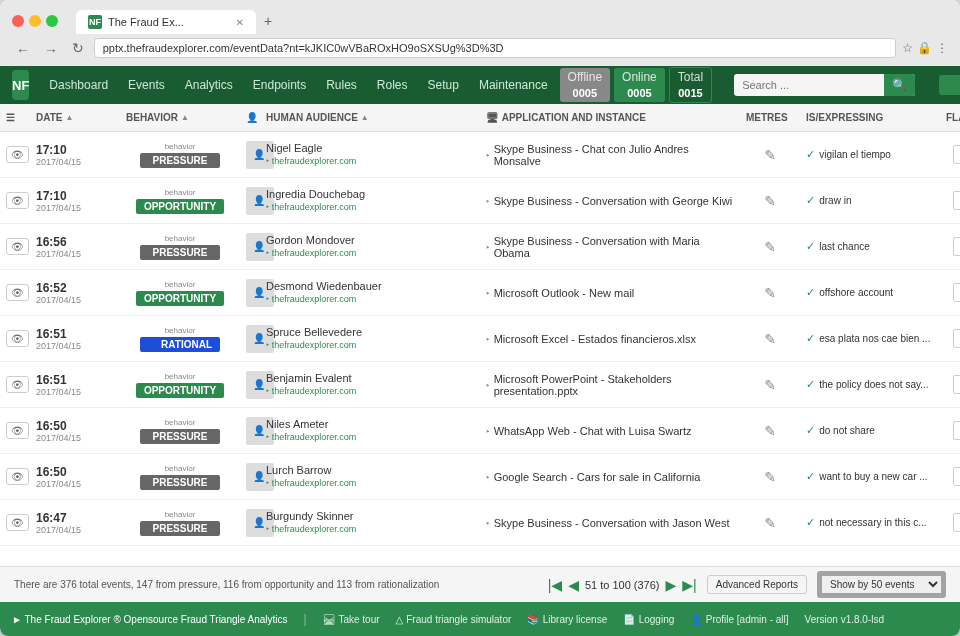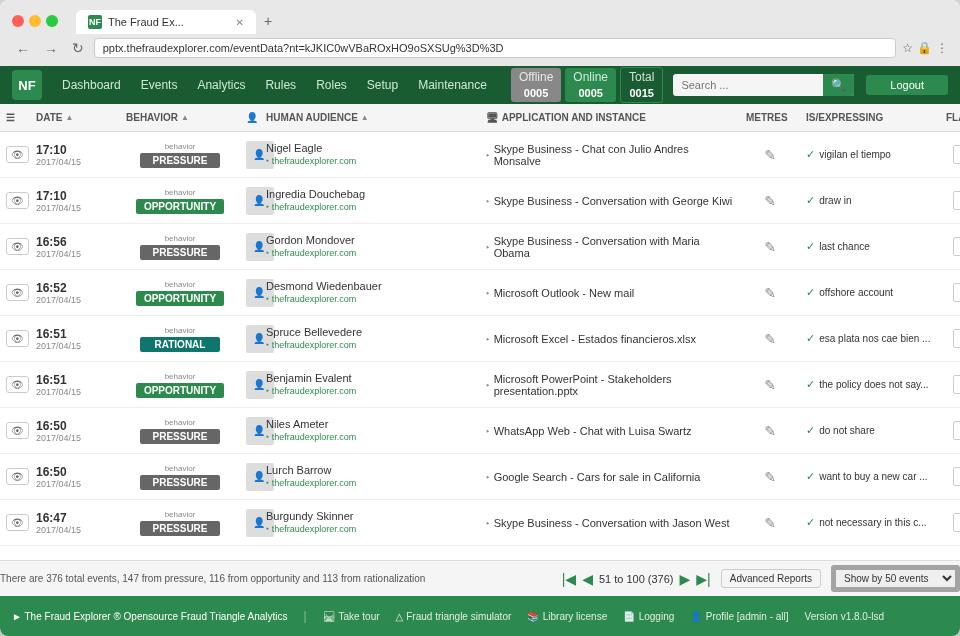--- a/index.html
+++ b/index.html
@@ -114,21 +114,21 @@
     .badge-offline { background: #888; color: white; }
     .badge-online { background: #2d8a4e; color: white; }
     .badge-total { background: #1a5c32; border: 1px solid #2d8a4e; color: white; }
     .badge-label { font-size: 12px; opacity: 0.8; }
     .badge-count { font-weight: bold; font-size: 11px; text-align: center; }
     .search-box {
       display: flex;
       align-items: center;
       background: #f5f5f5;
       border-radius: 3px;
-      margin: 0 8px;
+      margin: 0 20px;
     }
     .search-input {
       border: none;
       background: transparent;
       padding: 4px 8px;
       font-size: 11px;
       width: 150px;
       outline: none;
     }
     .search-btn {
@@ -199,21 +199,21 @@
       padding: 2px 8px;
       border-radius: 2px;
       font-size: 10px;
       font-weight: bold;
       color: white;
       text-align: center;
       min-width: 80px;
     }
     .pressure { background: #666; }
     .opportunity { background: #2d8a4e; }
-    .rational { background: #0f766e; }
+    .rational { background: #1d4ed8; text-align: right; }
     .user-avatar {
       width: 28px;
       height: 28px;
       background: #ddd;
       border-radius: 2px;
       flex-shrink: 0;
       display: flex;
       align-items: center;
       justify-content: center;
       font-size: 10px;
@@ -245,21 +245,21 @@
       padding: 2px 6px;
       cursor: pointer;
       color: #888;
       font-size: 11px;
     }
 
     
     .status-bar {
       background: #f5f5f5;
       border-top: 1px solid #ddd;
-      padding: 4px 0;
+      padding: 4px 14px;
       display: flex;
       align-items: center;
       font-size: 10px;
       color: #555;
       gap: 10px;
     }
     .status-text { flex: 1; }
     .pagination { display: flex; align-items: center; gap: 6px; }
     .page-btn {
       background: none;
@@ -282,21 +282,21 @@
       border: 5px solid #a3a3a3;
       border-radius: 3px;
       padding: 2px 4px;
       font-size: 10px;
       color: #333;
     }
 
     
     .footer-bar {
       background: #2d8a4e;
-      height: 40px;
+      height: 34px;
       display: flex;
       align-items: center;
       padding: 0 12px;
       gap: 16px;
     }
     .footer-brand { color: white; font-size: 10px; font-weight: 500; }
     .footer-sep { color: rgba(255,255,255,0.4); }
     .footer-link { color: rgba(255,255,255,0.85); font-size: 10px; cursor: pointer; display: flex; align-items: center; gap: 3px; }
     .footer-icon { font-size: 10px; }
 
@@ -337,20 +337,21 @@
     </div>
   </div>
 
   <div class="app">
 
     <div class="nav-bar">
       <div class="nav-logo">NF</div>
       <div class="nav-item">Dashboard</div>
       <div class="nav-item">Events</div>
       <div class="nav-item">Analytics</div>
+      <div class="nav-item">Endpoints</div>
       <div class="nav-item">Rules</div>
       <div class="nav-item">Roles</div>
       <div class="nav-item">Setup</div>
       <div class="nav-item">Maintenance</div>
       <div class="nav-spacer"></div>
       <div class="status-badge badge-offline">
         <span class="badge-label">Offline</span>
         <span class="badge-count">0005</span>
       </div>
       <div class="status-badge badge-online">

